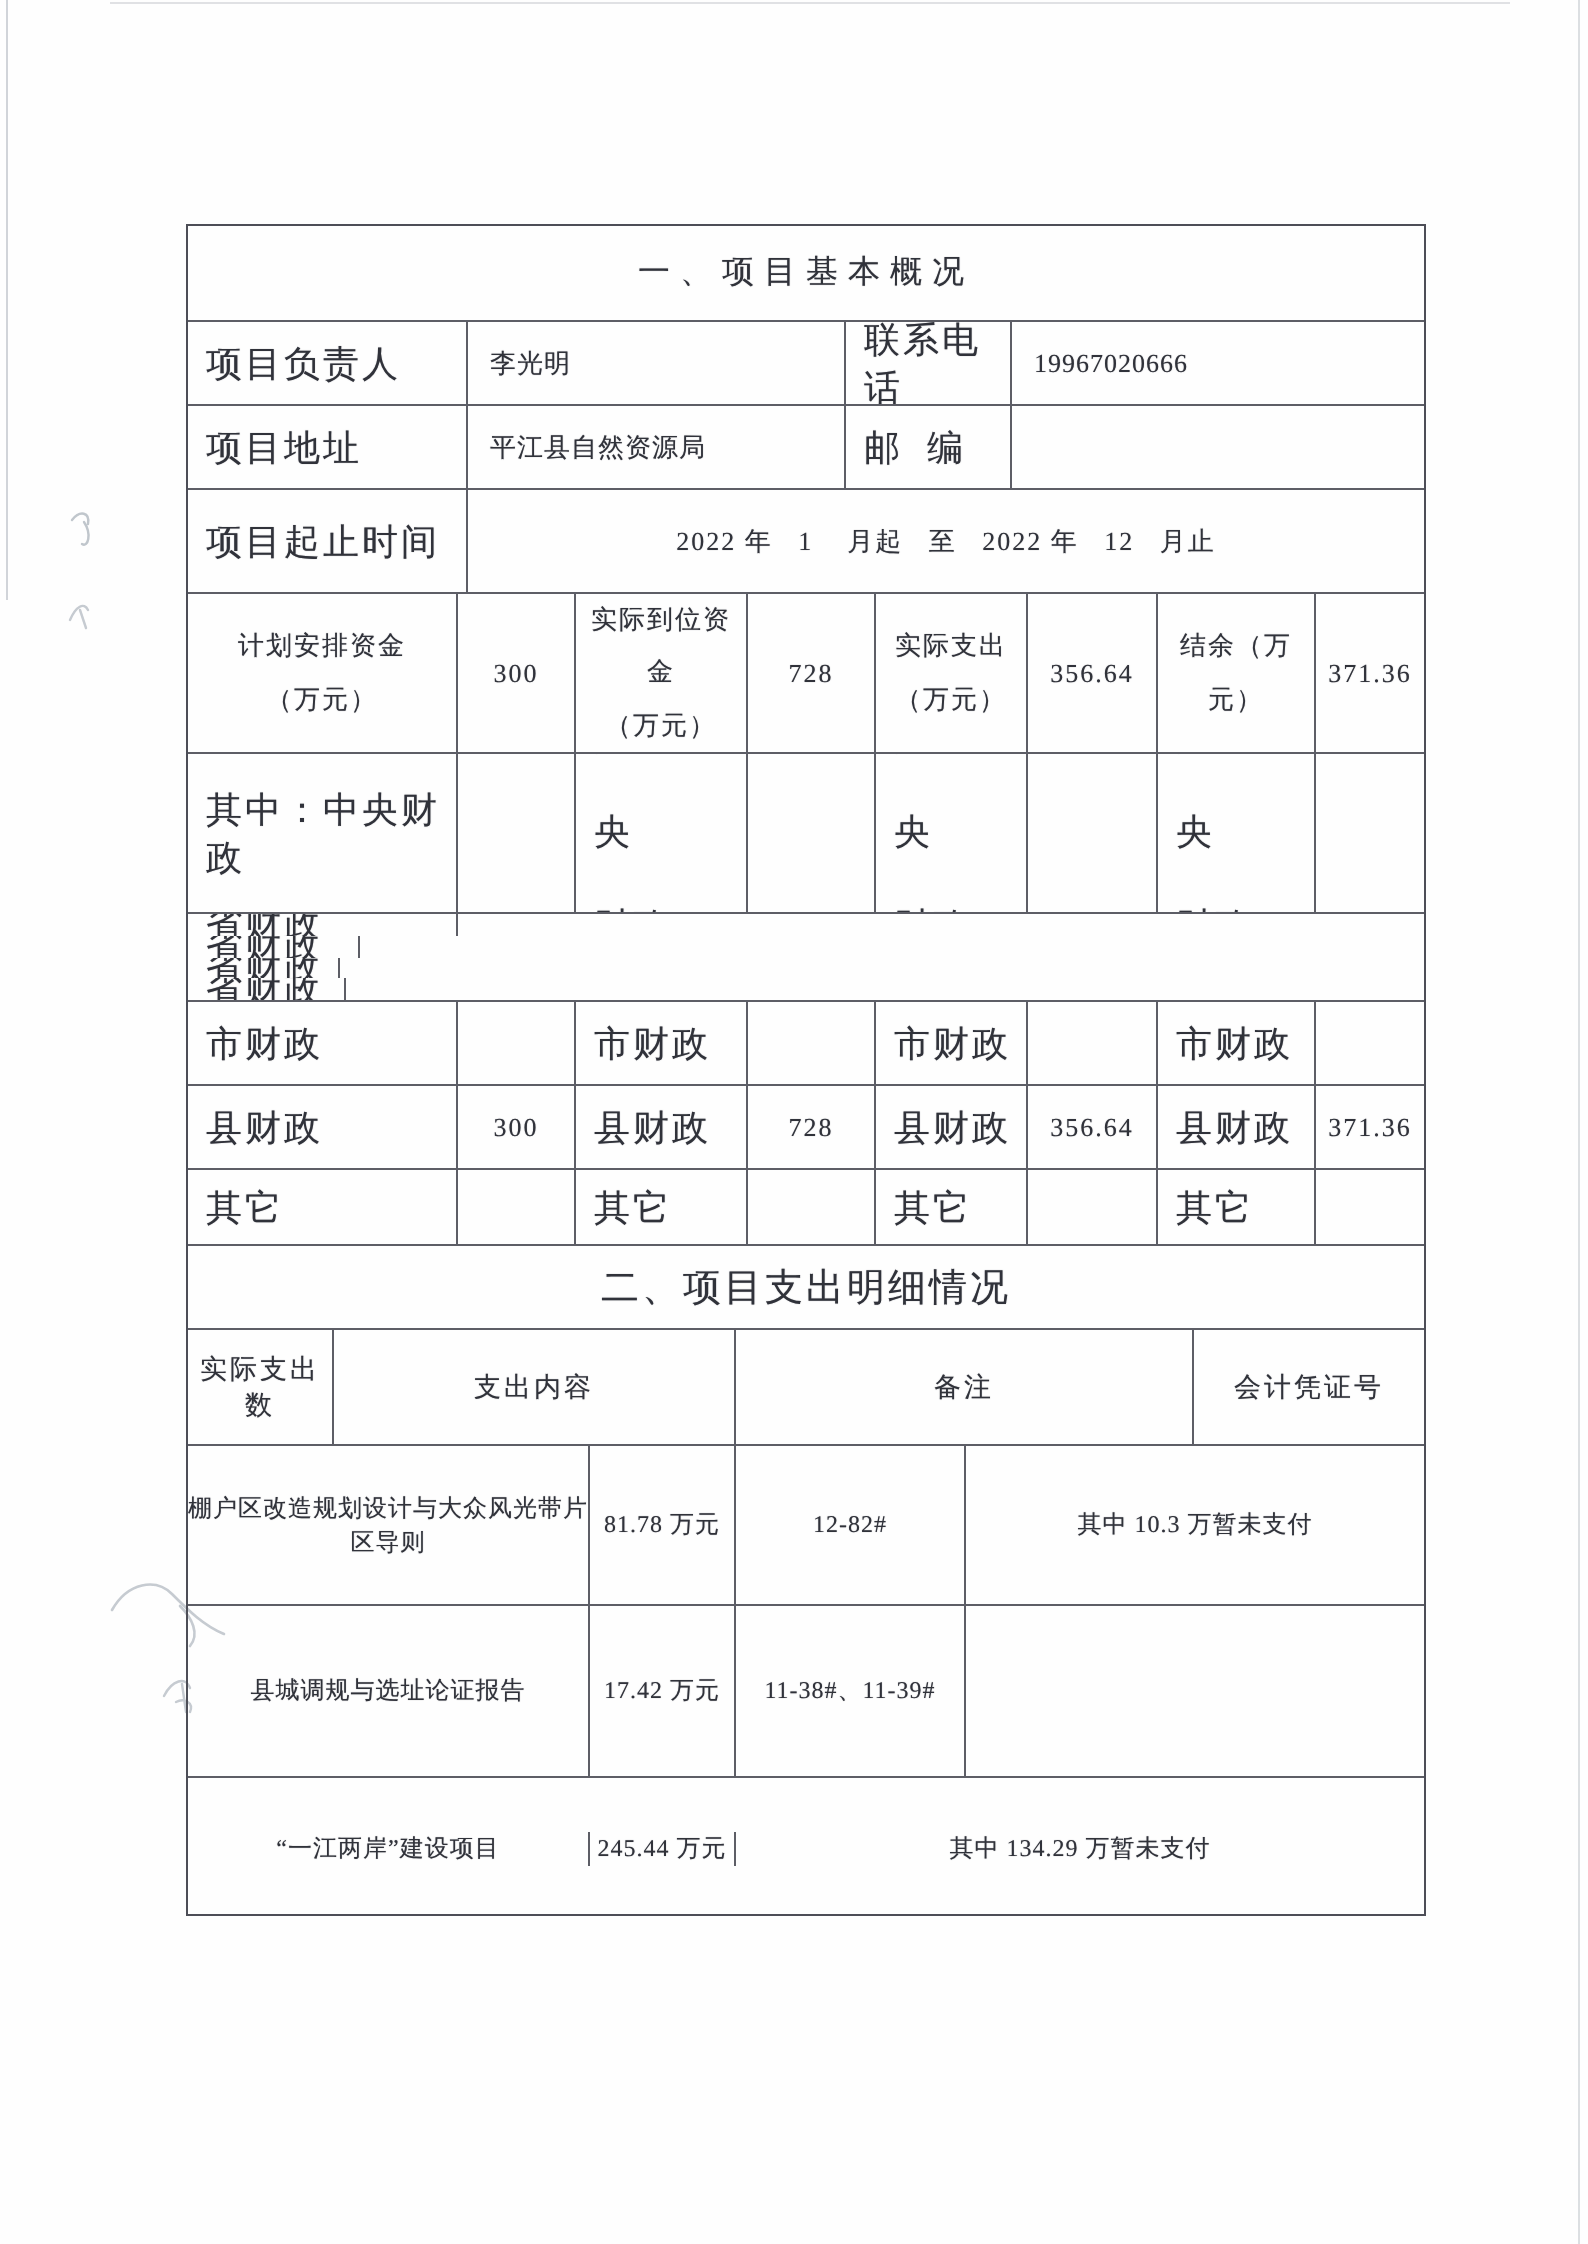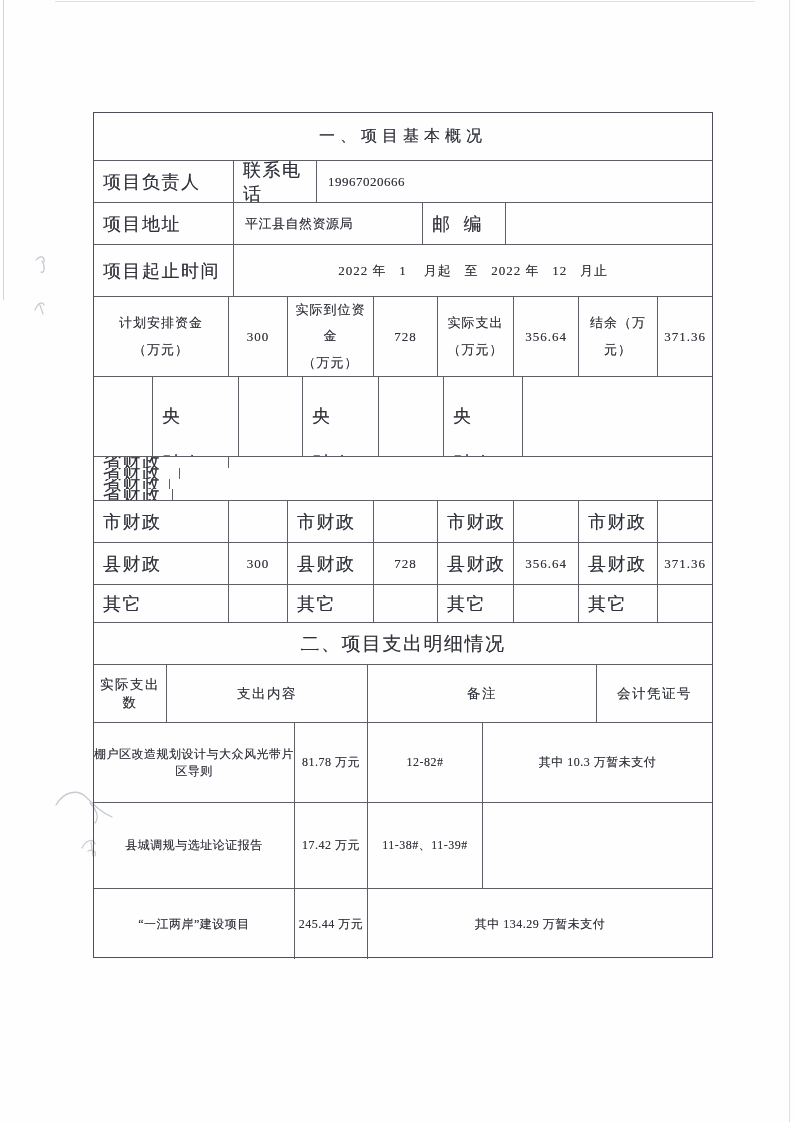--- a/index.html
+++ b/index.html
@@ -46,21 +46,21 @@
   .h-fundhead{height:80px;}
   .h-fr1{height:80px;}
   .h-fr2{height:44px;flex-direction:column;}
   .h-fr3{height:42px;}
   .h-fr4{height:42px;}
   .h-fr5{height:38px;}
   .h-title2{height:42px;}
   .h-hdr2{height:58px;}
   .h-e1{height:80px;}
   .h-e2{height:86px;}
-  .h-e3{height:70px;}
+  .h-e3{height:70px;align-items:center;}
 
   
   .ci1{width:140px;}
   .ci2{width:189px;}
   .ci3{width:83px;}
   .ci4{flex:1;}
   .cd1{width:140px;}
   .cd2{flex:1;}
 
   
@@ -113,20 +113,21 @@
   </svg>
 
   <div class="doc-table">
 
     <div class="row h-title1">
       <div class="cell sec-title">一、项目基本概况</div>
     </div>
 
     <div class="row h-info">
       <div class="cell ci1 lbl">项目负责人</div>
+      <div class="cell ci2 val">李光明</div>
       <div class="cell ci3 lbl">联系电话</div>
       <div class="cell ci4 val">19967020666</div>
     </div>
 
     <div class="row h-info">
       <div class="cell ci1 lbl">项目地址</div>
       <div class="cell ci2 val">平江县自然资源局</div>
       <div class="cell ci3 lbl pre">邮  编</div>
       <div class="cell ci4 val"></div>
     </div>
@@ -146,20 +147,21 @@
       <div class="cell cf4 center">728</div>
       <div class="cell cf5 center preline fund-label">实际支出
 （万元）</div>
       <div class="cell cf6 center">356.64</div>
       <div class="cell cf7 center preline fund-label">结余（万
 元）</div>
       <div class="cell cf8 center">371.36</div>
     </div>
 
     <div class="row h-fr1">
+      <div class="cell cf1 lbl">其中：中央财政</div>
       <div class="cell cf2 center"></div>
       <div class="cell cf3 lbl preline wrap-tall">其中:中央
 财政</div>
       <div class="cell cf4 center"></div>
       <div class="cell cf5 lbl preline wrap-tall">其中:中央
 财政</div>
       <div class="cell cf6 center"></div>
       <div class="cell cf7 lbl preline wrap-tall">其中:中央
 财政</div>
       <div class="cell cf8 center"></div>

